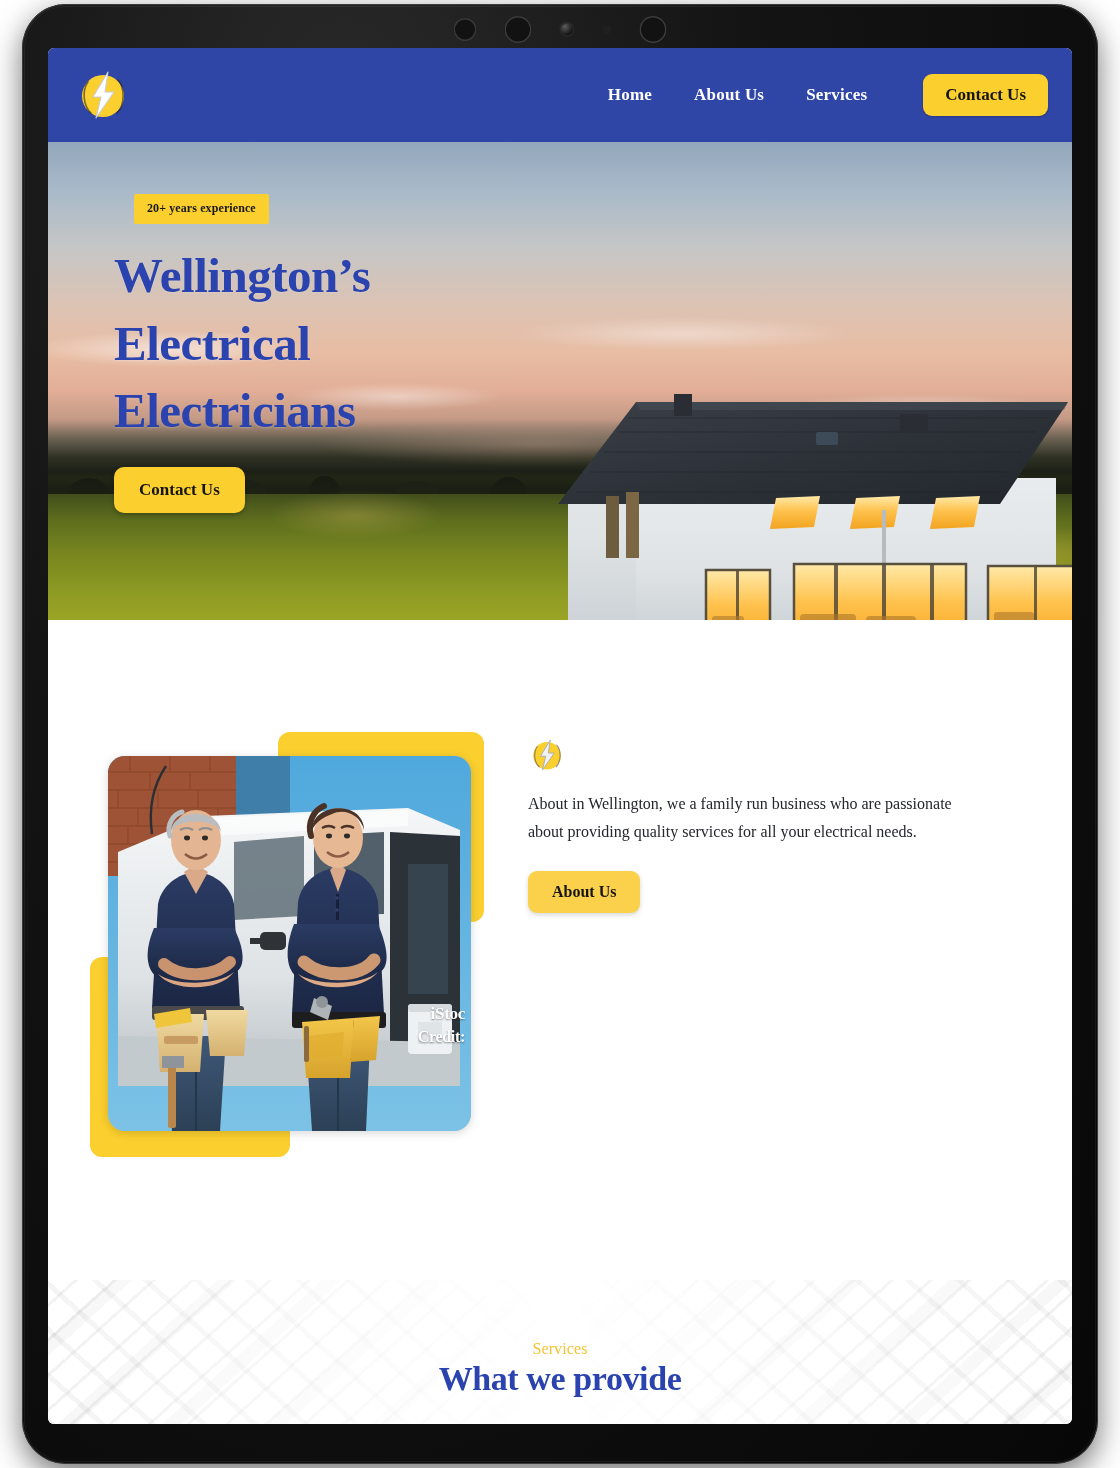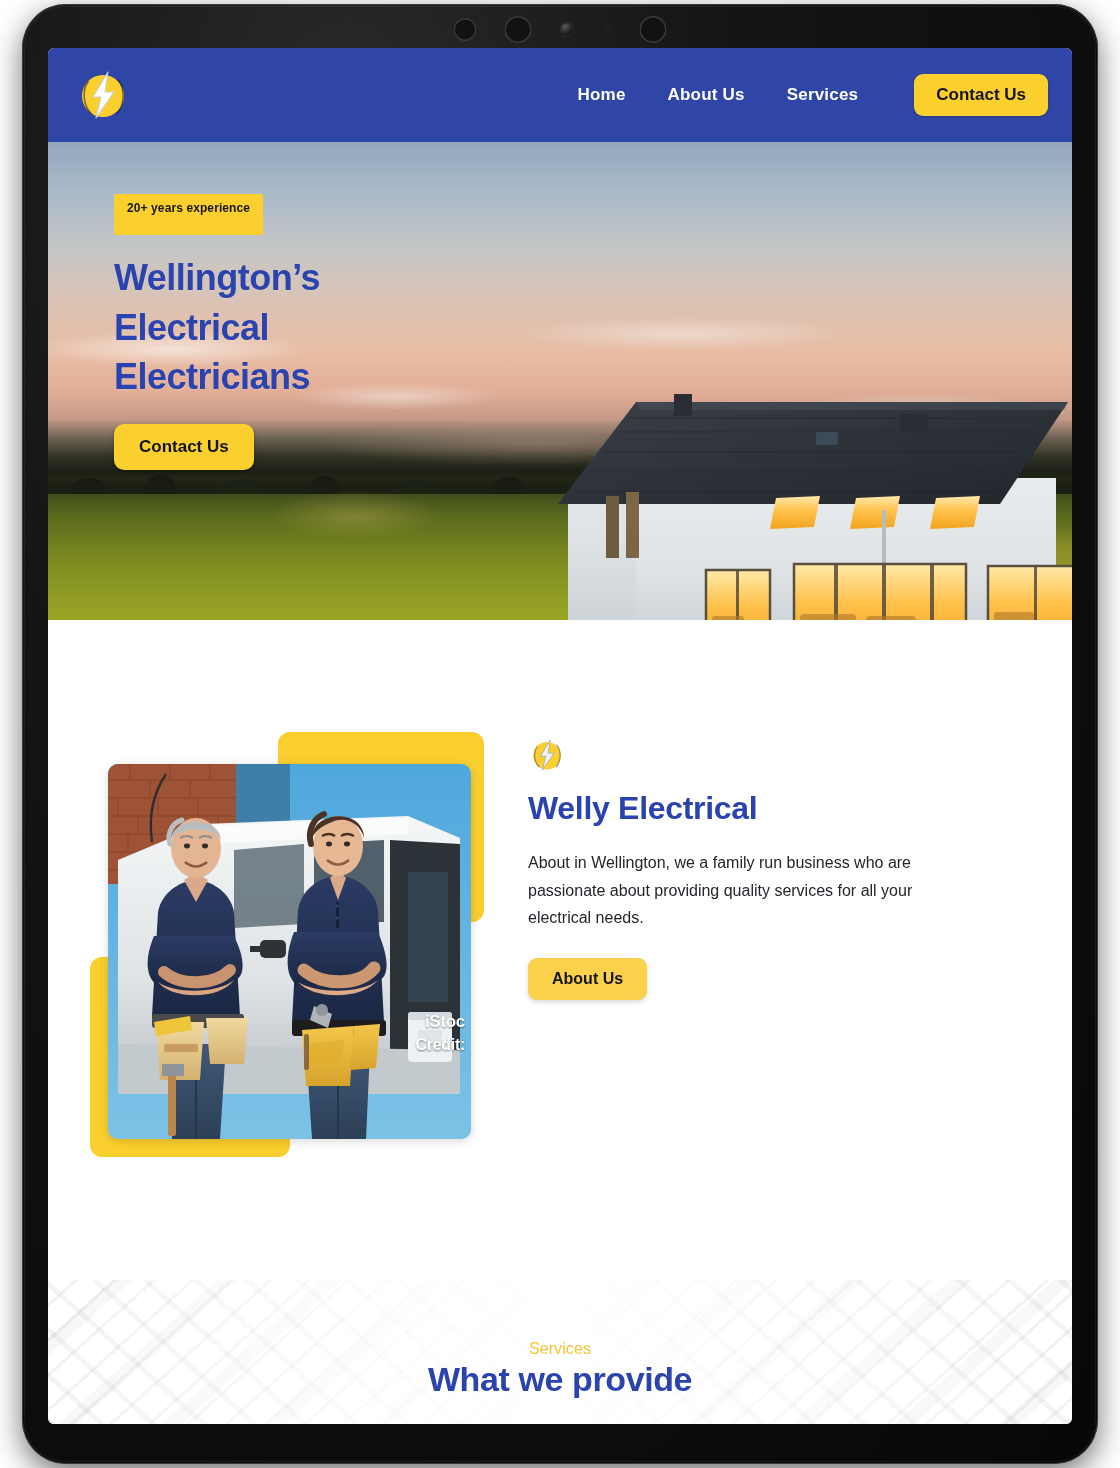--- a/index.html
+++ b/index.html
@@ -64,20 +64,21 @@
   
   #screen {
     position: absolute;
     left: 26px;
     top: 44px;
     width: 1024px;
     height: 1376px;
     background: #ffffff;
     border-radius: 6px;
     overflow: hidden;
+    font-family: Liberation Serif, serif;
   }
 
   
   #site-navbar {
     position: relative;
     height: 94px;
     background: #2F46A6;
     display: flex;
     align-items: center;
     padding: 0 24px 0 26px;
@@ -192,27 +193,28 @@
     width: 420px;
     z-index: 3;
   }
   #hero-badge {
     display: inline-block;
     background: #FBCF2E;
     color: #181818;
     font-size: 12px;
     font-weight: bold;
     letter-spacing: .1px;
-    padding: 7px 13px 20px;
+    padding: 7px 13px 8px;
     border-radius: 2px;
+    margin-left: 20px;
   }
   #hero-title {
     margin-top: 18px;
     color: #2A43AE;
-    font-size: 36px;
+    font-size: 49px;
     font-weight: bold;
     line-height: 1.38;
     letter-spacing: -.5px;
     text-shadow: 0 1px 2px rgba(255,255,255,0.18);
   }
   #hero-subtitle {
     margin-top: 12px;
     color: #ffffff;
     font-size: 16.5px;
     font-weight: bold;
@@ -257,23 +259,23 @@
   .about-accent {
     position: absolute;
     background: #FBCF2E;
     border-radius: 12px;
   }
   #about-accent-top { right: 6px; top: 0; width: 206px; height: 190px; }
   #about-accent-bottom { left: 0; bottom: 0; width: 200px; height: 200px; }
 
   #about-photo {
     position: absolute;
-    left: 18px; top: 32px;
+    left: 18px; top: 24px;
     width: 363px; height: 375px;
-    border-radius: 10px;
+    border-radius: 17px;
     overflow: hidden;
     box-shadow: 0 2px 10px rgba(0,0,0,0.16);
     background: #b9c3c9;
   }
   #about-photo svg { display: block; width: 100%; height: 100%; }
 
   .photo-watermark {
     position: absolute;
     right: 6px;
     color: #ffffff;
@@ -647,21 +649,20 @@
         <div id="about-text">
           <div id="about-logo-icon">
             <svg width="38" height="38" viewBox="0 0 58 58" aria-hidden="true">
               <circle cx="29" cy="30" r="21" fill="#FBCF2E"></circle>
               <path d="M14 16 C8 24, 9 40, 17 47" stroke="#555" stroke-width="1.8" fill="none" opacity=".6" stroke-linecap="round"></path>
               <path d="M44 14 C51 22, 51 39, 43 47" stroke="#555" stroke-width="1.8" fill="none" opacity=".6" stroke-linecap="round"></path>
               <path d="M34 6 L19 31 L27 31 L22 52 L40 26 L31 26 Z" fill="#f0f1f3" stroke="#a7adb5" stroke-width="1.4" stroke-linejoin="round"></path>
             </svg>
           </div>
 
-          <h2 id="about-heading">Welly Electrical</h2>
           <p class="about-paragraph">About in Wellington, we a family run business who are passionate about providing quality services for all your electrical needs.</p>
           <button id="about-cta-button">About Us</button>
         </div>
       </div>
     </section>
 
     <section id="services-section">
       <div id="services-pattern"></div>
       <div id="services-eyebrow">Services</div>
       <h2 id="services-heading">What we provide</h2>

